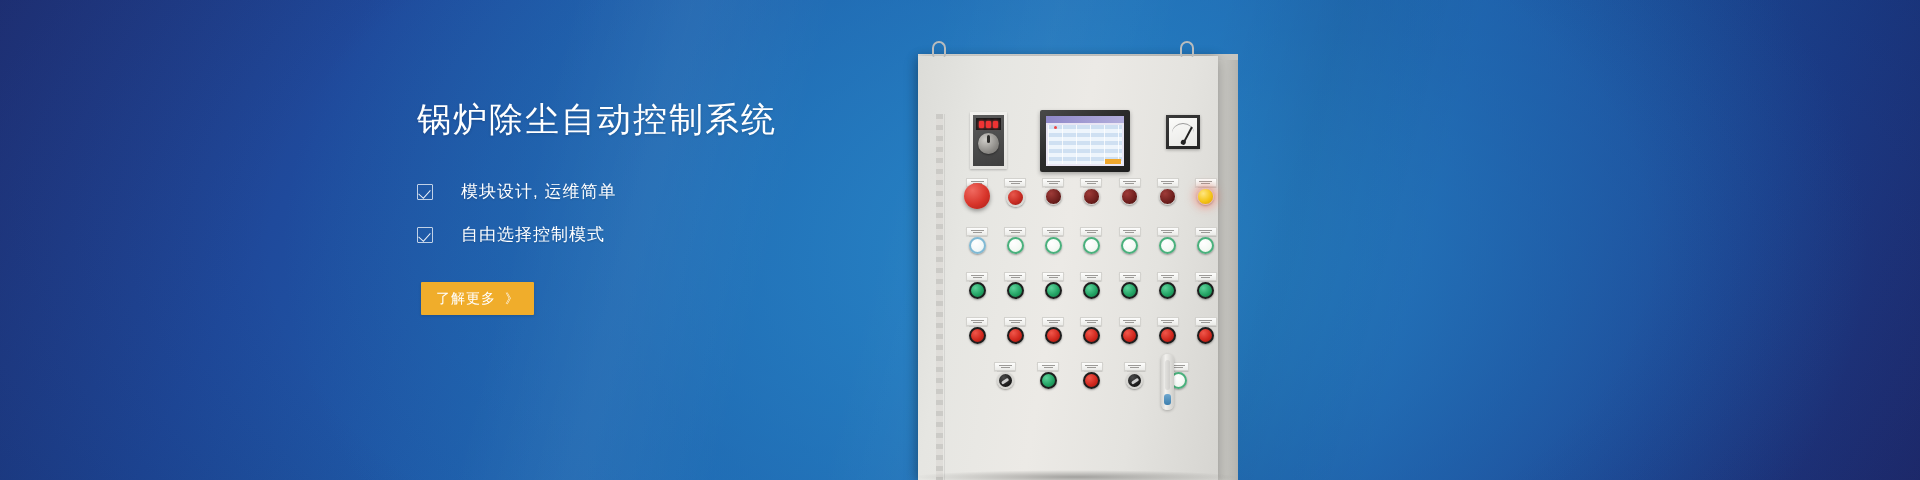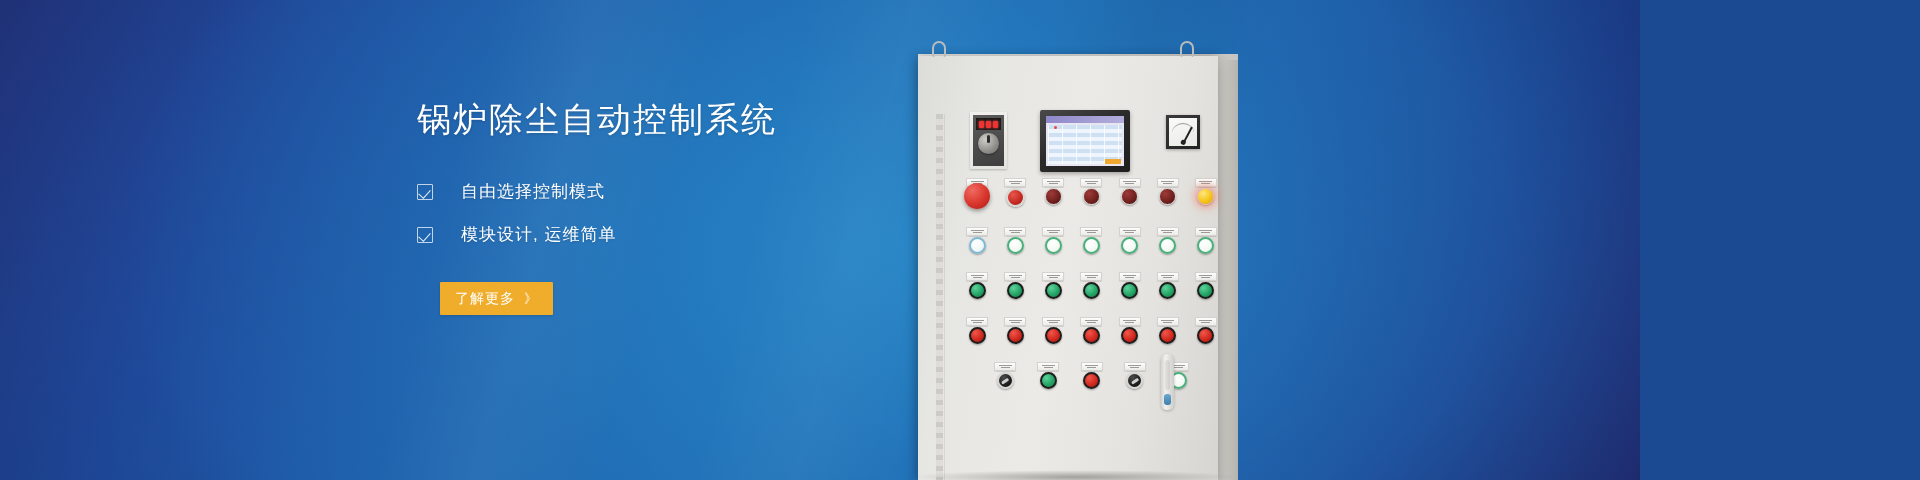--- a/index.html
+++ b/index.html
@@ -5,21 +5,21 @@
 <style>
   * { margin:0; padding:0; box-sizing:border-box; }
   html,body { width:1920px; height:480px; overflow:hidden; }
   body {
     font-family:"Liberation Sans","DejaVu Sans",sans-serif;
     background:#1b4a93;
   }
 
   
   .banner{
-    position:relative; width:1640px; height:480px; overflow:hidden;
+    position:relative; width:1920px; height:480px; overflow:hidden;
     background:
       radial-gradient(ellipse 1100px 760px at 56% 52%, rgba(40,135,200,.95) 0%, rgba(35,115,185,.55) 42%, rgba(25,70,150,0) 72%),
       linear-gradient(118deg,#23357f 0%,#1f4a9c 18%,#1e63ae 38%,#1f6fb6 52%,#1c5aa6 68%,#1d3f8e 86%,#222d74 100%);
   }
   
   .streaks{position:absolute;inset:0;pointer-events:none;
     background:
       linear-gradient(104deg,rgba(255,255,255,0) 28%,rgba(255,255,255,.045) 34%,rgba(255,255,255,0) 41%),
       linear-gradient(104deg,rgba(255,255,255,0) 46%,rgba(255,255,255,.035) 52%,rgba(255,255,255,0) 58%),
       linear-gradient(104deg,rgba(0,0,0,0) 60%,rgba(0,0,0,.05) 66%,rgba(0,0,0,0) 73%);
@@ -39,21 +39,21 @@
   .feature + .feature{margin-top:10px;}
   .chk{width:16px;height:16px;flex:0 0 16px;border:1px solid rgba(255,255,255,.72);
        position:relative;border-radius:1px;}
   .chk::after{content:"";position:absolute;left:3px;top:2px;width:6px;height:10px;
        border:solid rgba(255,255,255,.9);border-width:0 1.6px 1.6px 0;transform:rotate(42deg);}
   .feature .txt{margin-left:28px;color:#fff;font-size:17px;letter-spacing:1px;white-space:nowrap;
        text-shadow:0 1px 2px rgba(0,0,0,.15);}
 
   .cta{
     display:inline-flex;align-items:center;justify-content:center;gap:9px;
-    margin-top:31px;margin-left:23px;
+    margin-top:31px;margin-left:4px;
     width:113px;height:33px;background:#f0ad2b;color:#ffffff;
     font-size:14px;letter-spacing:1px;cursor:pointer;border:none;border-radius:1px;
     box-shadow:0 1px 3px rgba(0,0,0,.15);
   }
   .cta .arrow{font-size:13px;opacity:.95;}
 
   
   .cabinet-wrap{position:absolute;left:900px;top:0;width:620px;height:480px;}
 
   
@@ -179,25 +179,25 @@
 <div class="banner">
   <div class="streaks"></div>
   <div class="vign"></div>
 
   <div class="copy">
     <div class="headline">锅炉除尘自动控制系统</div>
 
     <div class="features">
       <div class="feature">
         <span class="chk"></span>
-        <span class="txt">自由选择控制模式</span>
+        <span class="txt">模块设计, 运维简单</span>
       </div>
       <div class="feature">
         <span class="chk"></span>
-        <span class="txt">模块设计, 运维简单</span>
+        <span class="txt">自由选择控制模式</span>
       </div>
     </div>
 
     <button class="cta">
       <span>了解更多</span>
       <span class="arrow">》</span>
     </button>
   </div>
 
   <div class="cabinet-wrap">

